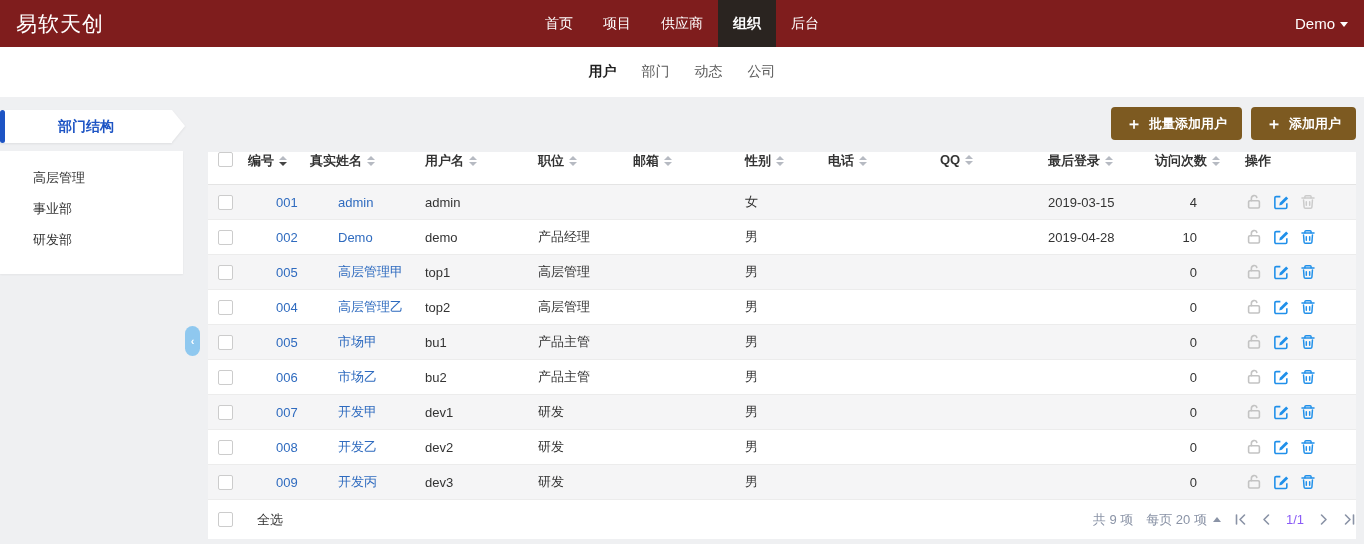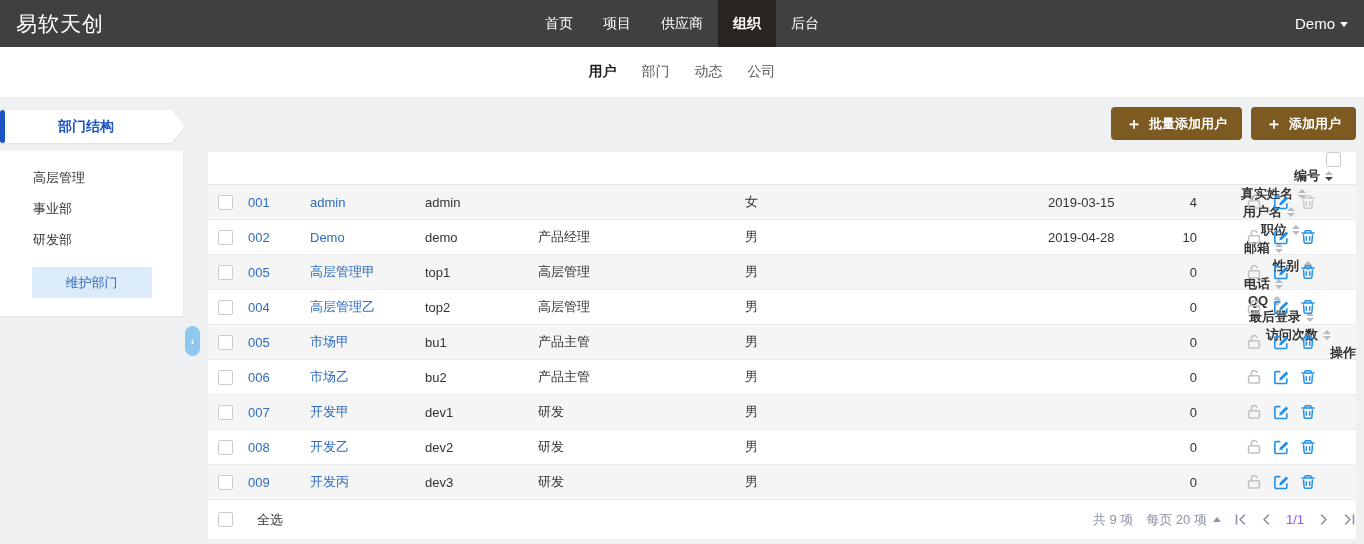--- a/index.html
+++ b/index.html
@@ -5,21 +5,21 @@
   * { box-sizing: border-box; margin: 0; padding: 0; }
   html,body { width:1364px; height:544px; }
   body {
     position: relative;
     font-family: "Liberation Sans", sans-serif;
     background: #eff0f2;
     overflow: hidden;
     color:#333;
   }
   
-  .topbar { position:absolute; top:0; left:0; right:0; height:47px; background:#404040; display:flex; align-items:center; }
+  .topbar { position:absolute; top:0; left:0; right:0; height:47px; background:#7f1d1d; display:flex; align-items:center; }
   .logo { color:#fff; font-size:21px; padding-left:16px; letter-spacing:1px; }
   .top-nav { position:absolute; left:50%; transform:translateX(-50%); height:100%; display:flex; }
   .nav-item { color:#fff; font-size:14px; display:flex; align-items:center; padding:12px 15px; cursor:pointer; }
   .nav-item.active { background:#2a2420; font-weight:bold; }
   .user-menu { margin-left:auto; color:#fff; font-size:15px; padding-right:16px; display:flex; align-items:center; gap:5px; cursor:pointer; }
   .caret-down { width:0; height:0; border-left:4px solid transparent; border-right:4px solid transparent; border-top:5px solid #fff; margin-top:2px; }
   
   .subnav { position:absolute; top:47px; left:0; right:0; height:50px; background:#fff; display:flex; justify-content:center; align-items:center; gap:25px; }
   .subtab { font-size:14px; color:#595959; cursor:pointer; }
   .subtab.active { color:#1f1f1f; font-weight:bold;text-align:center; }
@@ -32,21 +32,21 @@
   .side-panel { position:absolute; left:0; top:151px; width:183px; background:#fff; padding:12px 0 18px; box-shadow:0 1px 2px rgba(0,0,0,.05); }
   .side-item { font-size:13px; color:#333; padding:6px 0 7px 33px; cursor:pointer; }
   .maintain-btn { margin:11px auto 0; width:120px; height:31px; background:#dcebf9; color:#2f6bbf; font-size:13px; display:flex; align-items:center; justify-content:center; border-radius:2px; cursor:pointer; }
   .collapse-handle { position:absolute; left:185px; top:326px; width:15px; height:30px; background:#8fc8ef; border-radius:8px; color:#fff; display:flex; align-items:center; justify-content:center; font-size:11px; font-weight:bold; cursor:pointer; }
   
   .toolbar { position:absolute; top:107px; right:8px; display:flex; gap:9px; }
   .btn-brown { height:33px; background:#7d5a21; color:#fff; font-size:13px; font-weight:bold; display:flex; align-items:center; gap:7px; padding:0 15px; border-radius:4px; border:none; cursor:pointer; font-family:inherit; }
   .btn-brown .plus { font-size:16px; font-weight:bold; line-height:1; }
   
   .card { position:absolute; left:208px; top:152px; right:8px; background:#fff; }
-  .thead { display:flex; height:33px; align-items:flex-end; border-bottom:1px solid #e4e4e4;flex-direction:column; }
+  .thead { display:flex; height:33px; align-items:flex-start; border-bottom:1px solid #e4e4e4; }
   .th { font-size:13px; font-weight:bold; color:#333; display:flex; align-items:center; cursor:pointer; }
   .sort { display:inline-flex; flex-direction:column; gap:2px; margin-left:5px; }
   .sort i { width:0; height:0; border-left:4px solid transparent; border-right:4px solid transparent; display:block; }
   .sort .up { border-bottom:4px solid #b6bac2; }
   .sort .dn { border-top:4px solid #b6bac2; }
   .sort .dn.active { border-top-color:#454545; }
   .tr { display:flex; height:35px; align-items:center; border-bottom:1px solid #ececec; font-size:13px; color:#333; }
   .tr.odd { background:#f5f5f6; }
   .td { display:flex; align-items:center; }
   .col-cb { width:40px; padding-left:10px; }
@@ -56,21 +56,21 @@
   .col-role { width:95px; }
   .col-email { width:112px; }
   .col-gender { width:83px; }
   .col-phone { width:112px; }
   .col-qq { width:108px; }
   .col-login { width:107px; }
   .col-visits { width:90px; }
   .td.col-visits { justify-content:flex-end; padding-right:48px; }
   .col-ops { flex:1; }
   .cb { width:15px; height:15px; border:1px solid #ccc; border-radius:2px; background:#fff; display:inline-block; cursor:pointer; }
-  .link { color:#2f6bbf; text-decoration:none; cursor:pointer; }
+  .link { color:#2f6bbf; text-decoration:none; cursor:pointer;margin-left:28px; }
   .op { width:18px; height:18px; margin-right:9px; cursor:pointer; background:none; border:none; padding:0; }
   .op svg { width:18px; height:18px; display:block; }
   .op-lock { color:#c3c3c3; }
   .op-edit { color:#2090ea; }
   .op-trash { color:#2090ea; }
   .op.disabled { color:#cbcbcb; cursor:default; }
   
   .tfoot { display:flex; align-items:center; height:39px; font-size:13px; }
   .select-all-label { margin-left:9px; color:#333; }
   .pager { margin-left:auto; display:flex; align-items:center; gap:13px; color:#8a93a6; }
@@ -112,21 +112,20 @@
   </div>
   <span class="side-tab-arrow"></span>
 </div>
 
 <aside class="side-panel">
   <div id="side-items">
       <div class="side-item">高层管理</div>
       <div class="side-item">事业部</div>
       <div class="side-item">研发部</div>
     </div>
-  <div class="maintain-btn">维护部门</div>
 </aside>
 
 <div class="collapse-handle">
   <span>‹</span>
 </div>
 
 <div class="toolbar">
   <button class="btn-brown">
     <span class="plus">＋</span>
     <span>批量添加用户</span>

